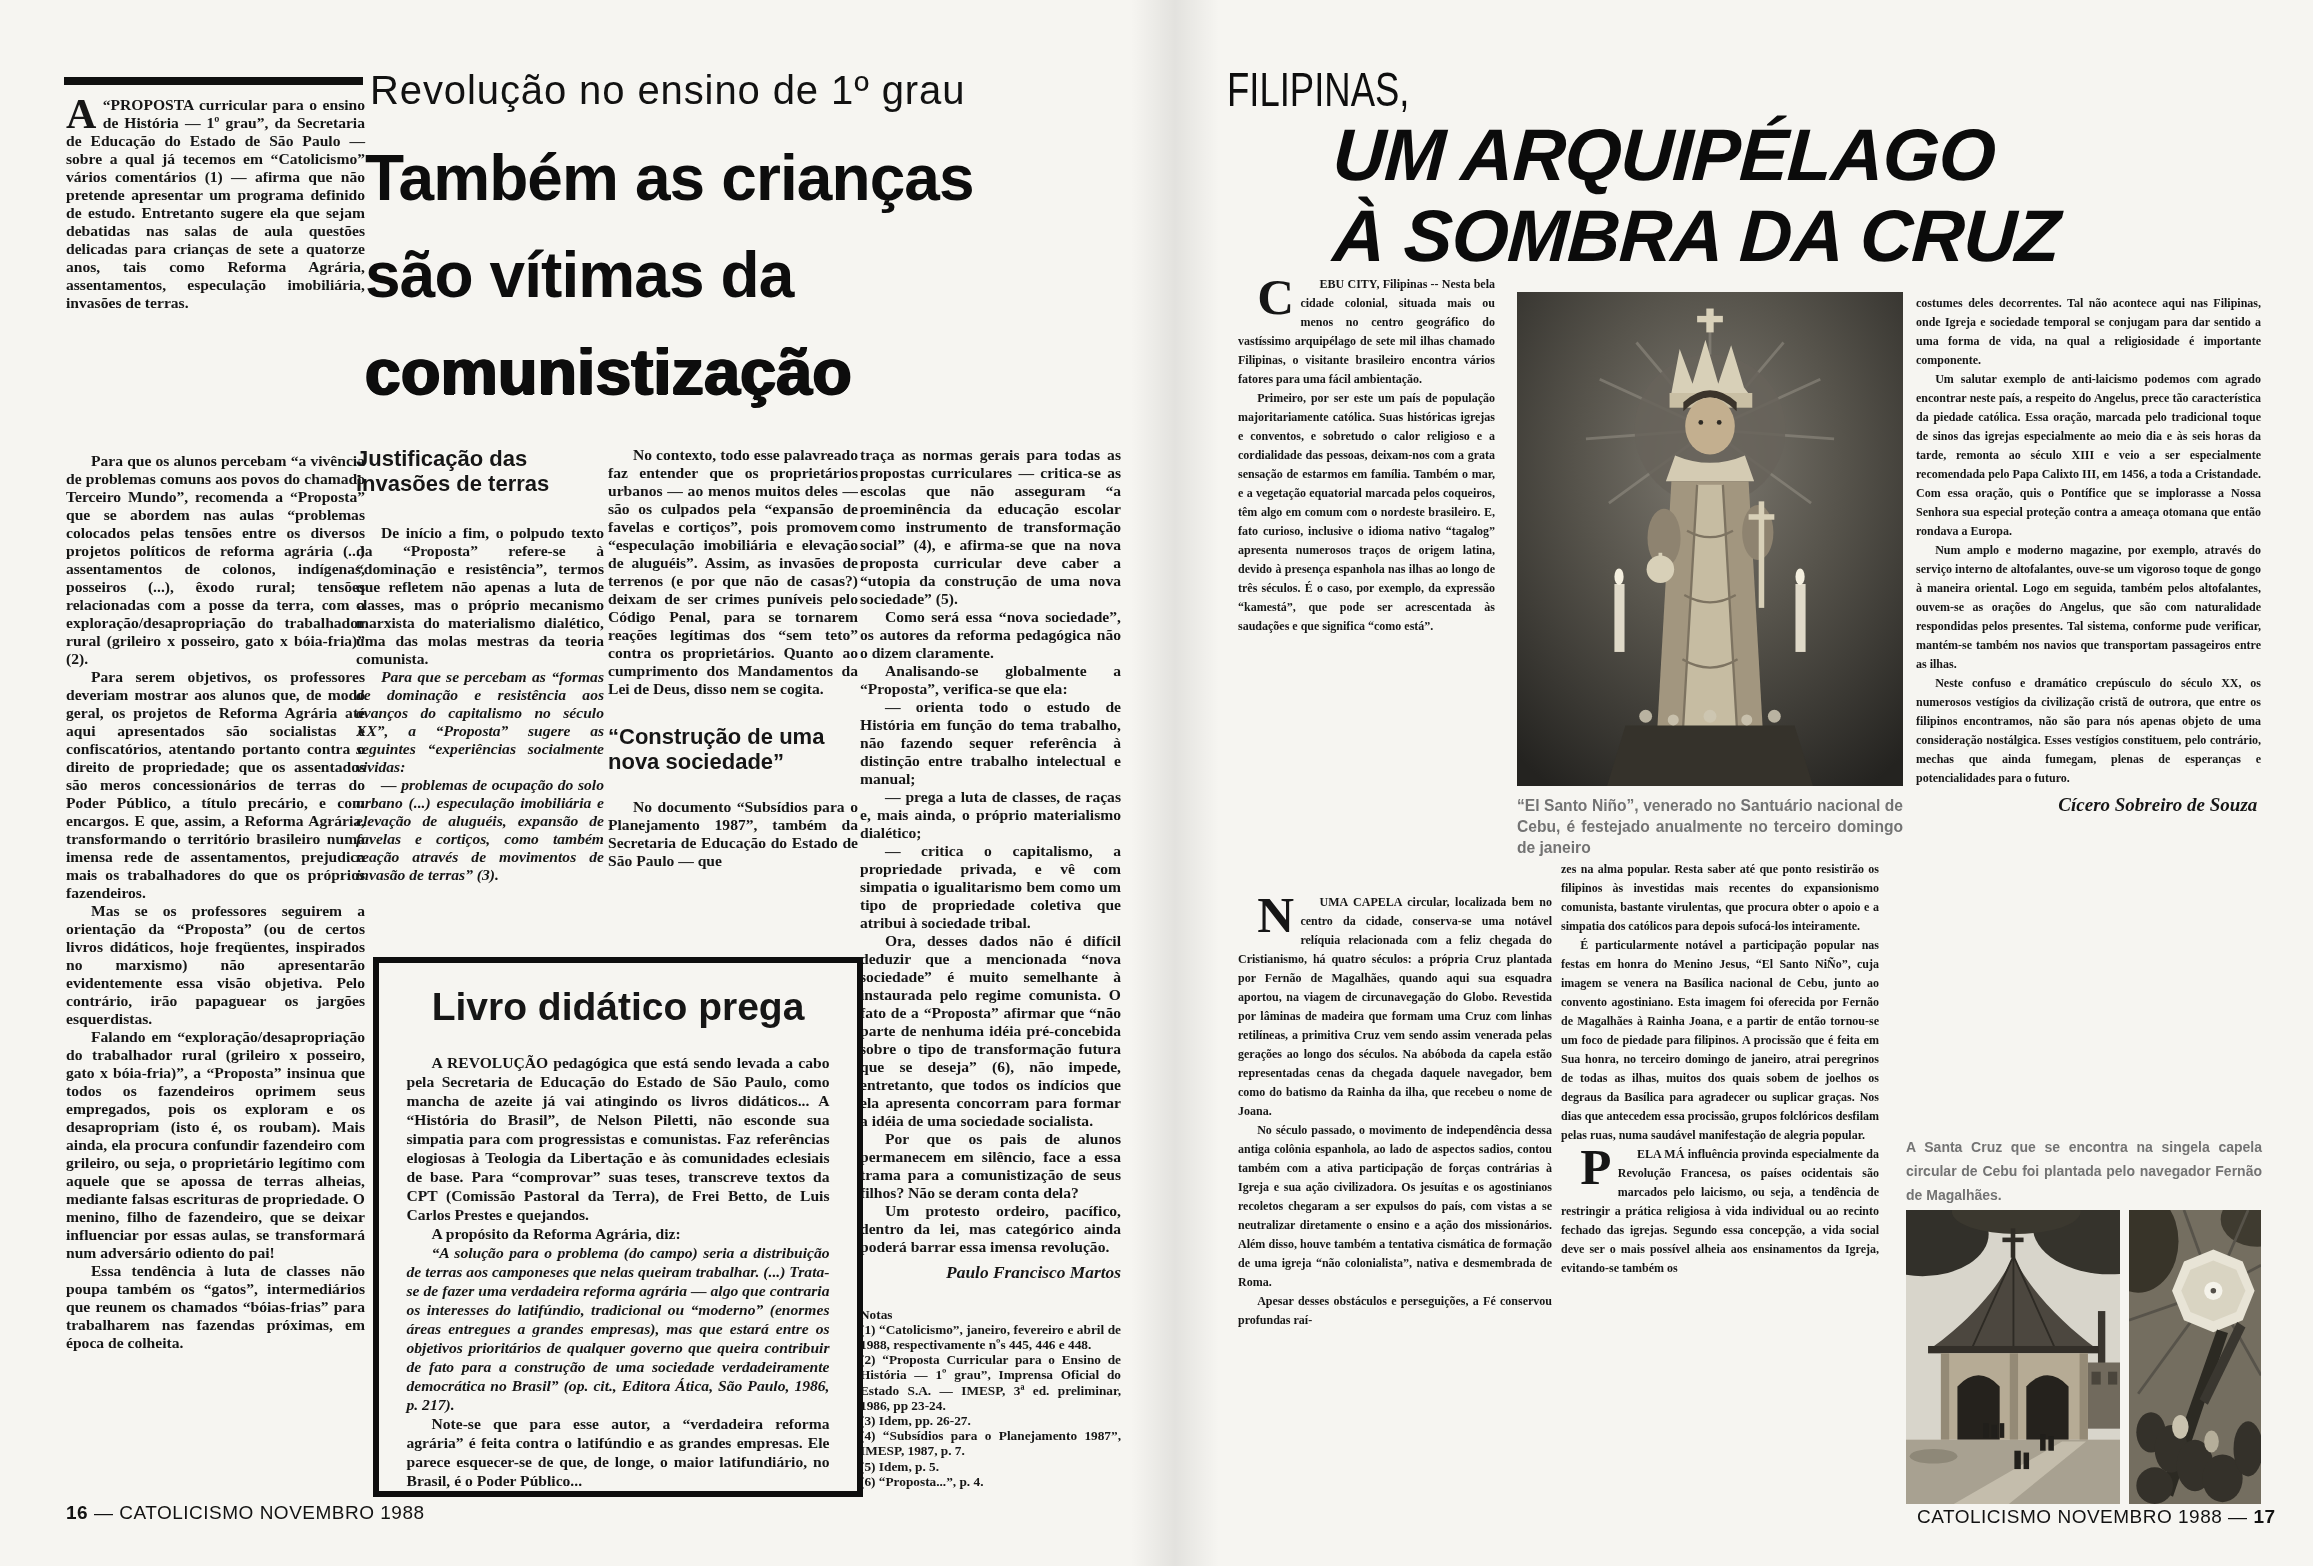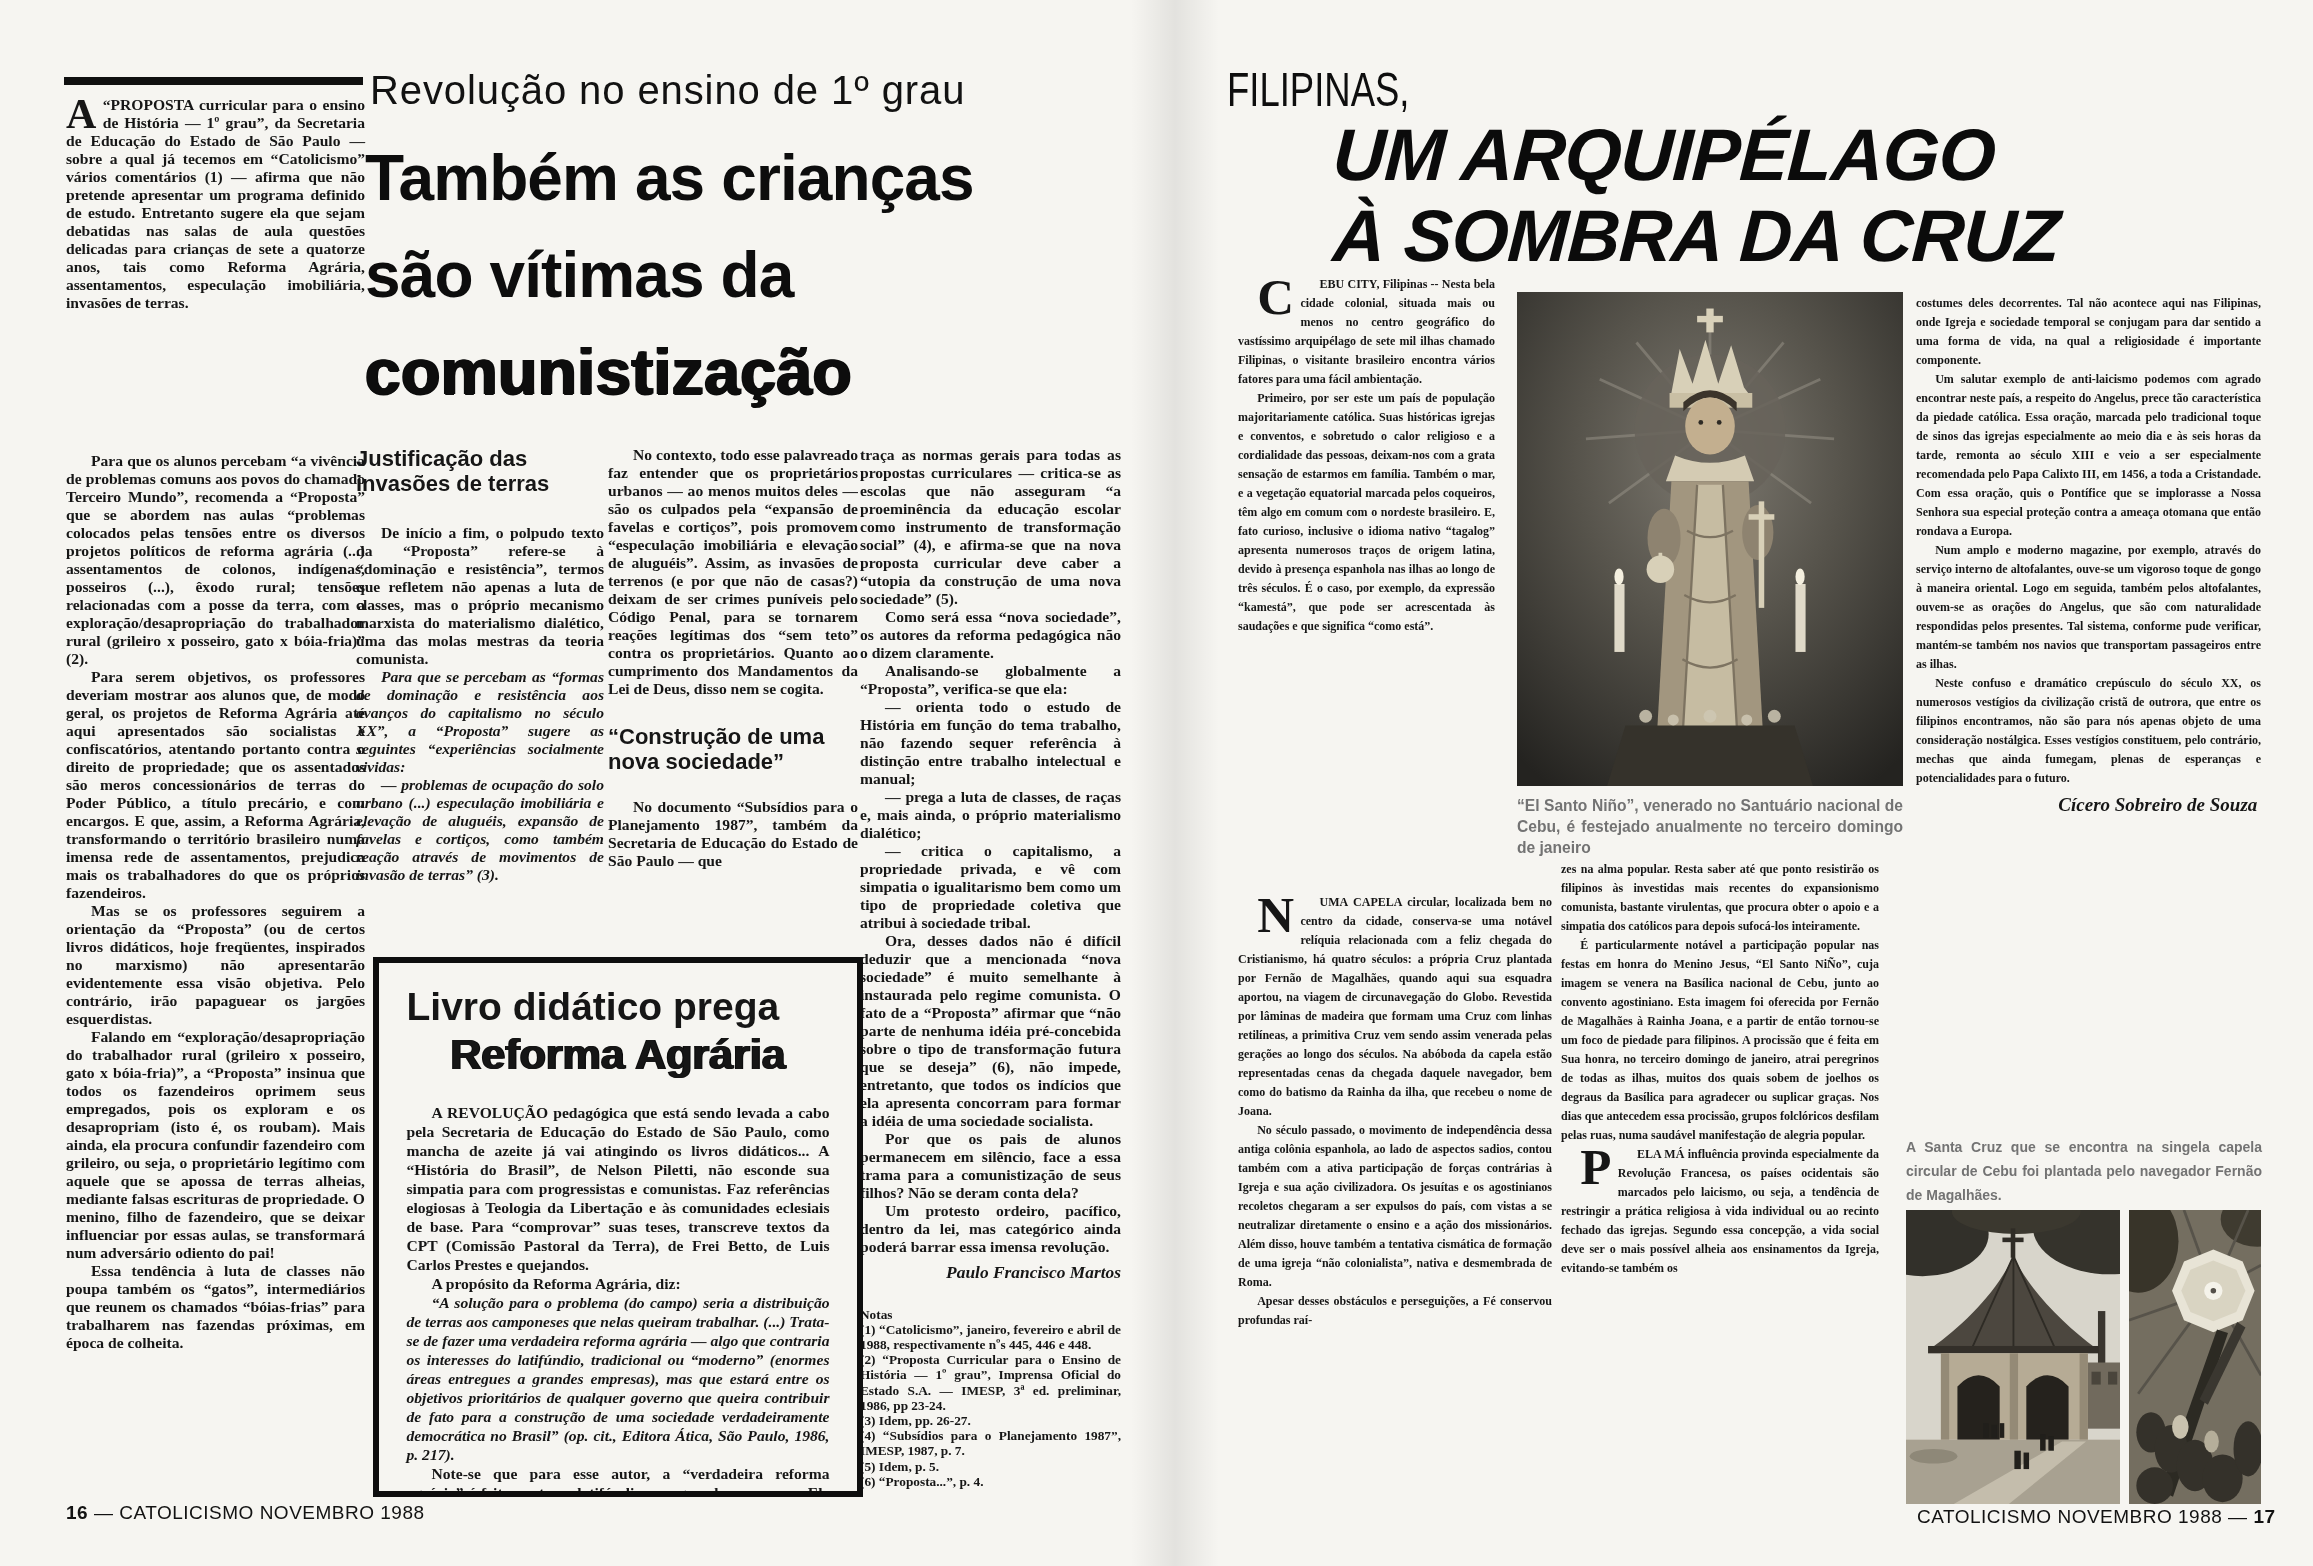--- a/index.html
+++ b/index.html
@@ -56,21 +56,21 @@
     font-family:"Liberation Sans", sans-serif;font-weight:400;font-size:48px;
     transform:scaleX(0.76);transform-origin:left top;white-space:nowrap;color:#0e0e0e;
   }
   .headline-right div{
     font-family:"Liberation Sans", sans-serif;font-weight:700;font-style:italic;
     font-size:73px;line-height:81px;letter-spacing:-0.9px;color:#0b0b0b;white-space:nowrap;
     transform:skewX(-3deg);
   }
   
   .bigbox{border:6.4px solid #0e0e0e;padding:22px 27.5px;background:#f6f5f1;box-sizing:border-box;}
-  .box-title1{font-family:"Liberation Sans", sans-serif;font-weight:700;font-size:39px;line-height:44px;text-align:left;}
+  .box-title1{font-family:"Liberation Sans", sans-serif;font-weight:700;font-size:39px;line-height:44px;text-align:center;}
   .box-title2{
     font-family:"Liberation Sans", sans-serif;font-weight:700;font-size:43px;line-height:50px;text-align:center;
     text-shadow:1.1px 0 0 #0d0d0d,-1.1px 0 0 #0d0d0d;
   }
   .bigbox p{font-size:15.6px;line-height:19px;font-weight:700;text-align:justify;margin:0;text-indent:1.6em;}
   .bigbox .lead{margin-top:24px;}
   
   .byline{font-style:italic;font-weight:700;text-align:right;margin-top:5.5px;}
   .lp-body .byline{font-size:17.4px;}
   .rp-body .byline{font-size:19px;padding-right:3.7px;}
@@ -149,21 +149,20 @@
       <p>(2) “Proposta Curricular para o Ensino de História — 1º grau”, Imprensa Oficial do Estado S.A. — IMESP, 3ª ed. preliminar, 1986, pp 23-24.</p>
       <p>(3) Idem, pp. 26-27.</p>
       <p>(4) “Subsídios para o Planejamento 1987”, IMESP, 1987, p. 7.</p>
       <p>(5) Idem, p. 5.</p>
       <p>(6) “Proposta...”, p. 4.</p>
     </div>
   </div>
 
   <div class="abs bigbox clip" style="left:373px;top:957px;width:490px;height:540px;">
     <div class="box-title1">Livro didático prega</div>
-    <div class="box-title2">Reforma Agrária</div>
     <p class="lead">A REVOLUÇÃO pedagógica que está sendo levada a cabo pela Secretaria de Educação do Estado de São Paulo, como mancha de azeite já vai atingindo os livros didáticos... A “História do Brasil”, de Nelson Piletti, não esconde sua simpatia para com progressistas e comunistas. Faz referências elogiosas à Teologia da Libertação e às comunidades eclesiais de base. Para “comprovar” suas teses, transcreve textos da CPT (Comissão Pastoral da Terra), de Frei Betto, de Luis Carlos Prestes e quejandos.</p>
     <p>A propósito da Reforma Agrária, diz:</p>
     <p class="ital">“A solução para o problema (do campo) seria a distribuição de terras aos camponeses que nelas queiram trabalhar. (...) Trata-se de fazer uma verdadeira reforma agrária — algo que contraria os interesses do latifúndio, tradicional ou “moderno” (enormes áreas entregues a grandes empresas), mas que estará entre os objetivos prioritários de qualquer governo que queira contribuir de fato para a construção de uma sociedade verdadeiramente democrática no Brasil” (op. cit., Editora Ática, São Paulo, 1986, p. 217).</p>
     <p>Note-se que para esse autor, a “verdadeira reforma agrária” é feita contra o latifúndio e as grandes empresas. Ele parece esquecer-se de que, de longe, o maior latifundiário, no Brasil, é o Poder Público...</p>
   </div>
 
   <div class="abs pg-footer" style="left:66px;top:1502px;"><span class="num">16</span><span> — CATOLICISMO NOVEMBRO 1988</span></div>
 
   <div class="abs fold" style="left:1131px;top:0;width:88px;height:1567px;"></div>
 

